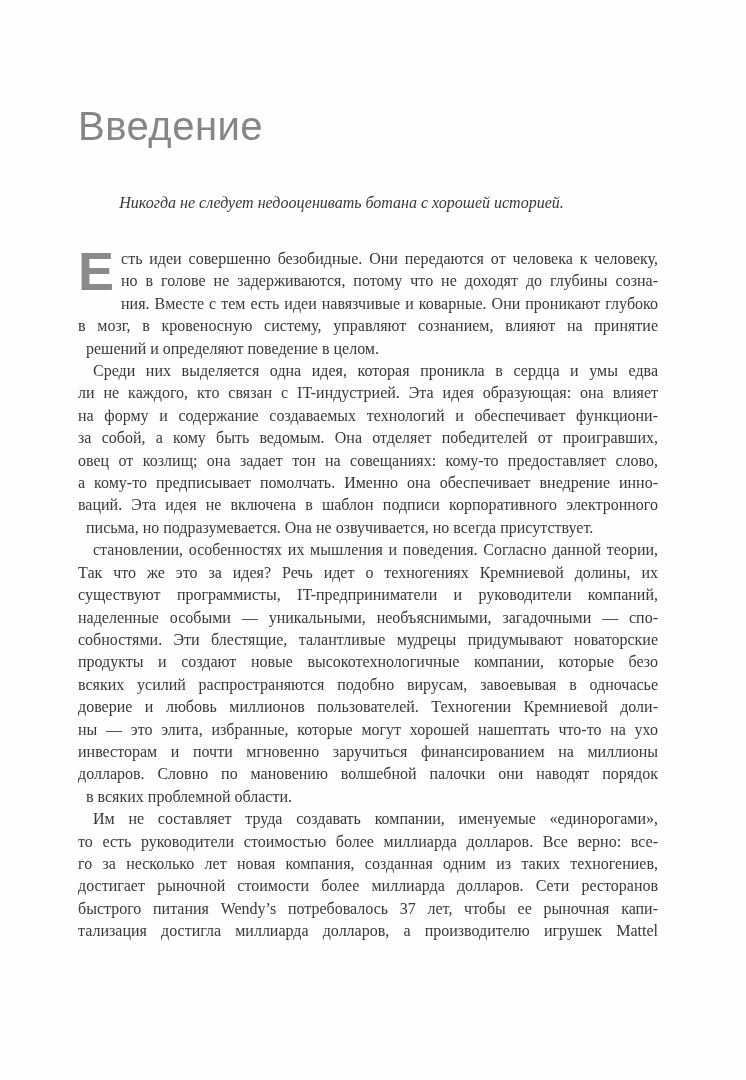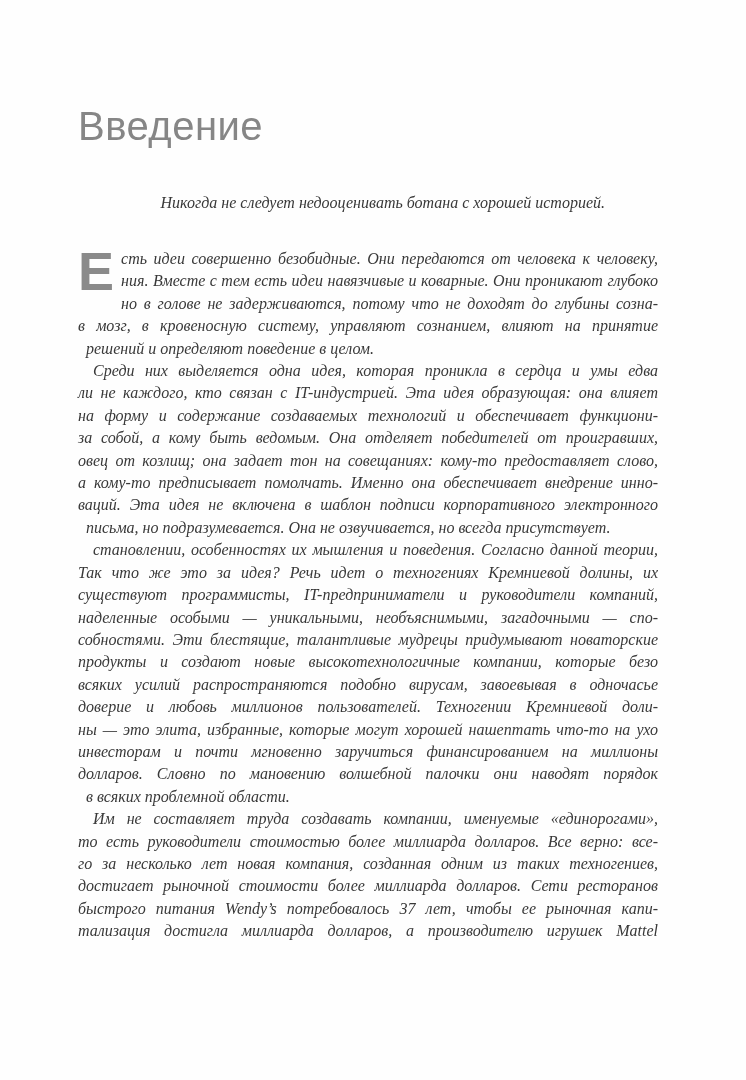--- a/index.html
+++ b/index.html
@@ -20,21 +20,21 @@
     margin: 106px 0 0 78px;
     font-family: "Liberation Sans", "DejaVu Sans", sans-serif;
     font-weight: 400;
     font-size: 40px;
     line-height: 40px;
     color: #868686;
     letter-spacing: 0.5px;
   }
   .epigraph {
     margin: 44px 141px 0 78px;
-    text-align: right;
+    text-align: center;
     font-size: 16px;
     line-height: 26px;
   }
   .epigraph .quote {
     font-style: italic;
   }
   .epigraph .author {
     font-style: normal;
   }
   .body-text {
@@ -48,21 +48,20 @@
   }
   .para::after {          
     content: "";
     display: block;
     clear: both;
   }
   .line {
     text-align: justify;
     text-align-last: justify;
     white-space: normal;
-    font-style: italic;
   }
   .line.last {
     text-align-last: left;
     margin-left: 8px;
   }
   .para.indent .line:first-child {
     text-indent: 15px;
   }
   .dropcap {
     float: left;
@@ -82,22 +81,22 @@
   <h1 class="chapter-title">Введение</h1>
 
   <div class="epigraph">
     <div class="quote">Никогда не следует недооценивать ботана с хорошей историей.</div>
   </div>
 
   <div class="body-text">
       <div class="para">
         <span class="dropcap">Е</span>
         <div class="line">сть идеи совершенно безобидные. Они передаются от человека к человеку,</div>
+        <div class="line">но в голове не задерживаются, потому что не доходят до глубины созна-</div>
         <div class="line">ния. Вместе с тем есть идеи навязчивые и коварные. Они проникают глубоко</div>
-        <div class="line">но в голове не задерживаются, потому что не доходят до глубины созна-</div>
         <div class="line">в мозг, в кровеносную систему, управляют сознанием, влияют на принятие</div>
         <div class="line last">решений и определяют поведение в целом.</div>
       </div>
       <div class="para indent">
         <div class="line">Среди них выделяется одна идея, которая проникла в сердца и умы едва</div>
         <div class="line">ли не каждого, кто связан с IT-индустрией. Эта идея образующая: она влияет</div>
         <div class="line">на форму и содержание создаваемых технологий и обеспечивает функциони-</div>
         <div class="line">за собой, а кому быть ведомым. Она отделяет победителей от проигравших,</div>
         <div class="line">овец от козлищ; она задает тон на совещаниях: кому-то предоставляет слово,</div>
         <div class="line">а кому-то предписывает помолчать. Именно она обеспечивает внедрение инно-</div>

